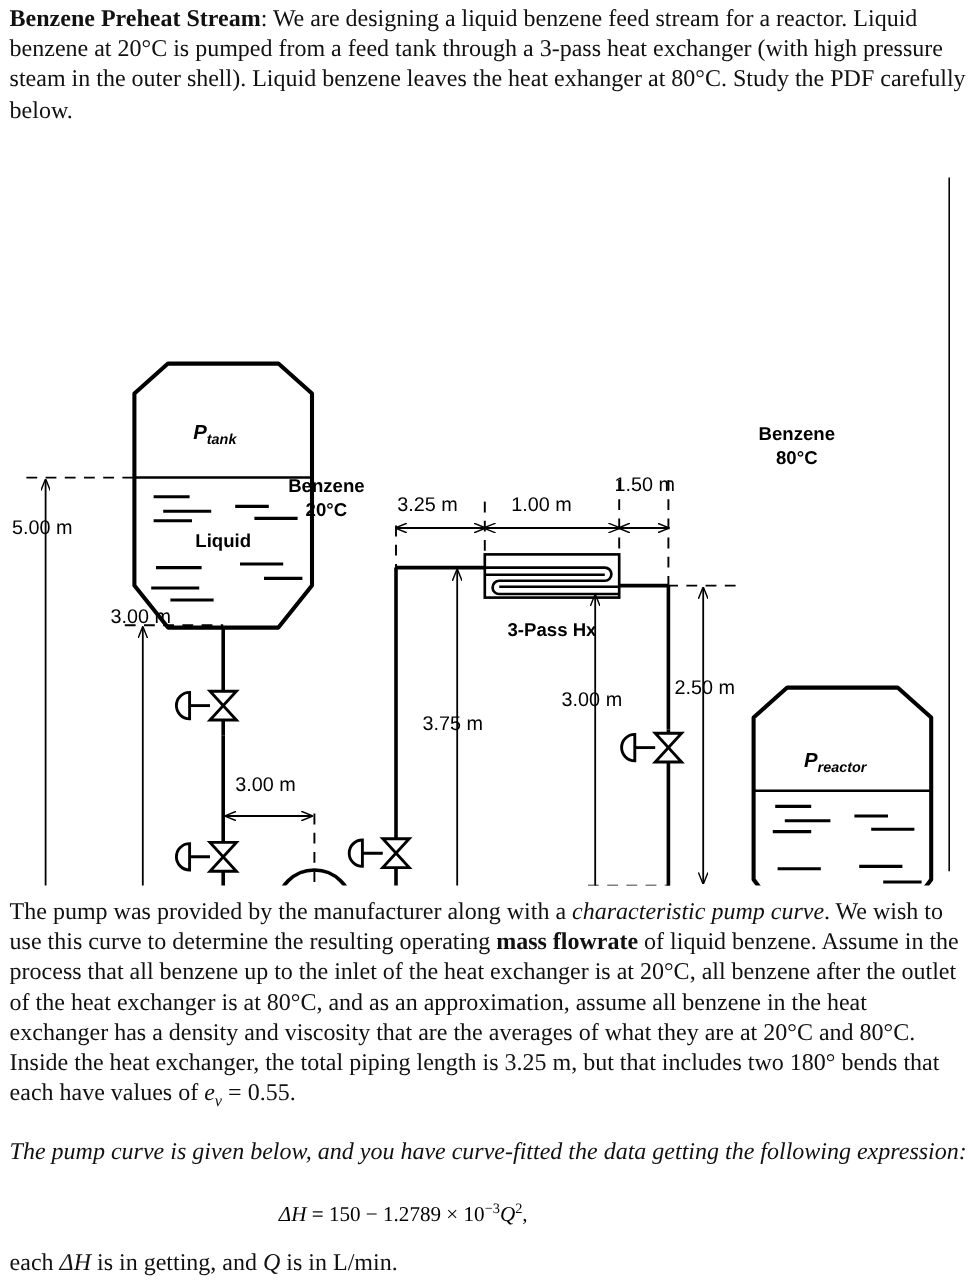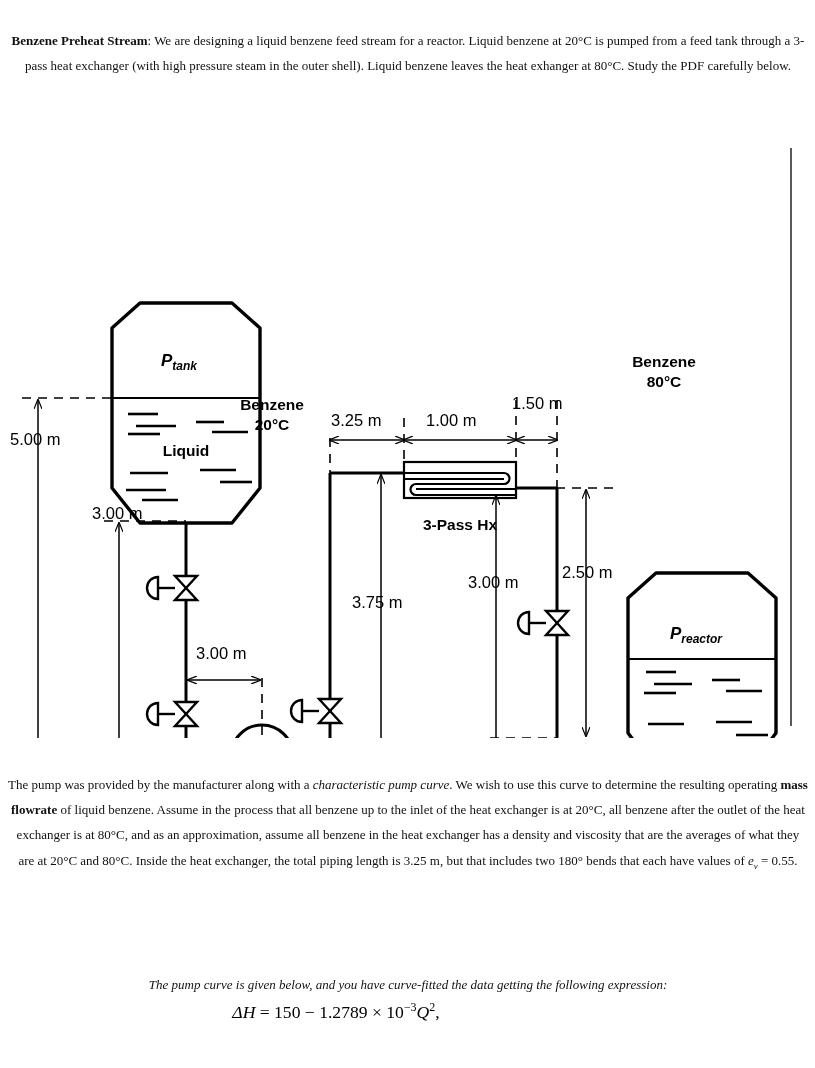--- a/index.html
+++ b/index.html
@@ -19,25 +19,24 @@
     position: relative;
     width: 815px;
     height: 1068px;
   }
 
   
   .prose {
     position: absolute;
     left: 8px;
     width: 800px;
-    font-size: 13px;
+    font-size: 20px;
     line-height: 25.2px;
-    text-align: center;
+    text-align: left;
     color: #111;
-    margin-top: 24px;
   }
   .prose b { font-weight: bold; }
   .prose i { font-style: italic; }
   .nowrap { white-space: nowrap; }
 
   #intro-block { top: 4px; }
   #body-block  { top: 748px; }
   #pumpcurve-block { top: 948px; font-style: italic; }
   #where-block { top: 1040px; }
 
@@ -285,16 +284,16 @@
 
   <div class="prose" id="pumpcurve-block">
     <span>The pump curve is given below, and you have curve-fitted the data getting the following expression:</span>
   </div>
 
   <div class="eq">
     <span class="it">Δ</span><span class="it">H</span><span> = 150 − 1.2789 × 10</span><sup class="ex">−3</sup><span class="it">Q</span><sup class="ex">2</sup><span>,</span>
   </div>
 
   <div class="prose" id="where-block">
-    <span>outlet </span><i>ΔH</i><span> is in getting, and </span><i>Q</i><span> is in L/min.</span>
+    <span>each </span><i>ΔH</i><span> is in getting, and </span><i>Q</i><span> is in L/min.</span>
   </div>
 
 </div>
 
 </body></html>

